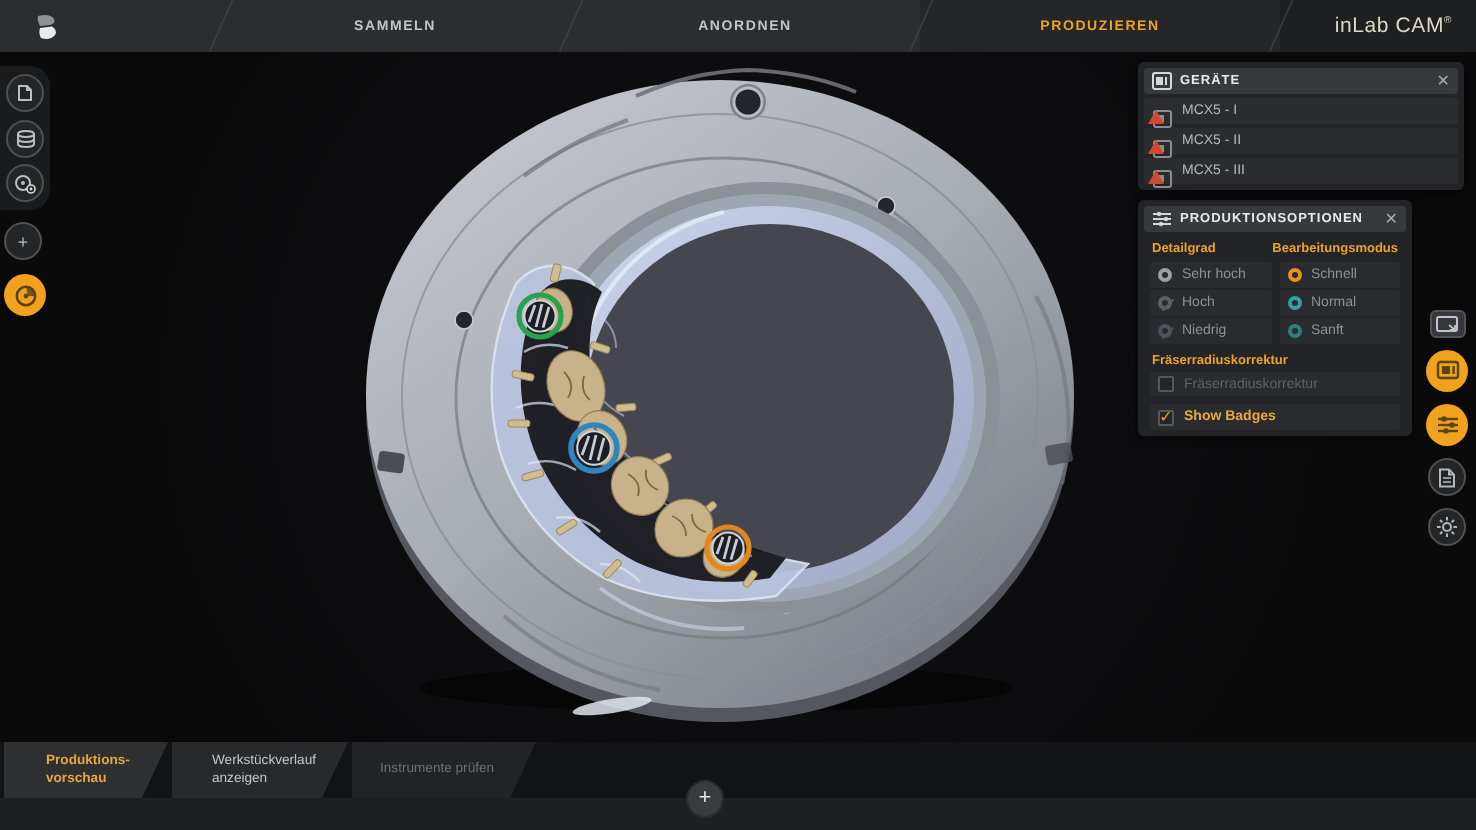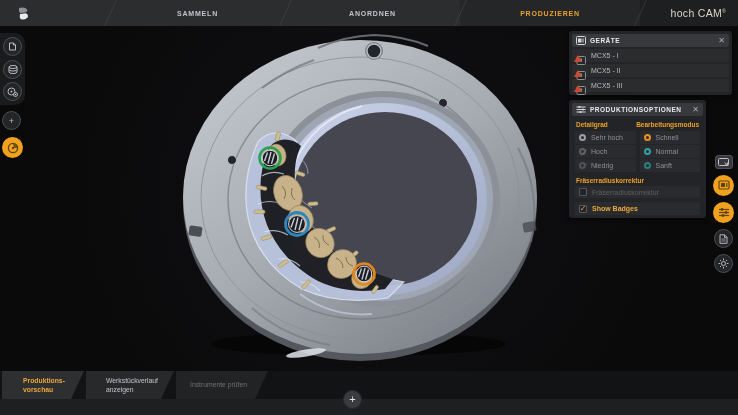--- a/index.html
+++ b/index.html
@@ -100,21 +100,21 @@
     <div class="tb-sec tb-s1">
       <span class="nav-label">SAMMELN</span>
     </div>
     <div class="tb-sec tb-s2">
       <span class="nav-label">ANORDNEN</span>
     </div>
     <div class="tb-sec tb-s3">
       <span class="nav-label active">PRODUZIEREN</span>
     </div>
     <div class="tb-sec tb-brand">
-      <span class="brand-title"><span>hoch CAM</span><sup>®</sup></span>
+      <span class="brand-title"><span>inLab CAM</span><sup>®</sup></span>
     </div>
     <div class="tb-sep" style="left:110px"></div>
     <div class="tb-sep" style="left:285px"></div>
     <div class="tb-sep" style="left:460px"></div>
     <div class="tb-sep" style="left:640px"></div>
   </div>
 
   <div class="canvas">
     <svg width="738" height="345" viewBox="0 0 738 345">
       <defs>

